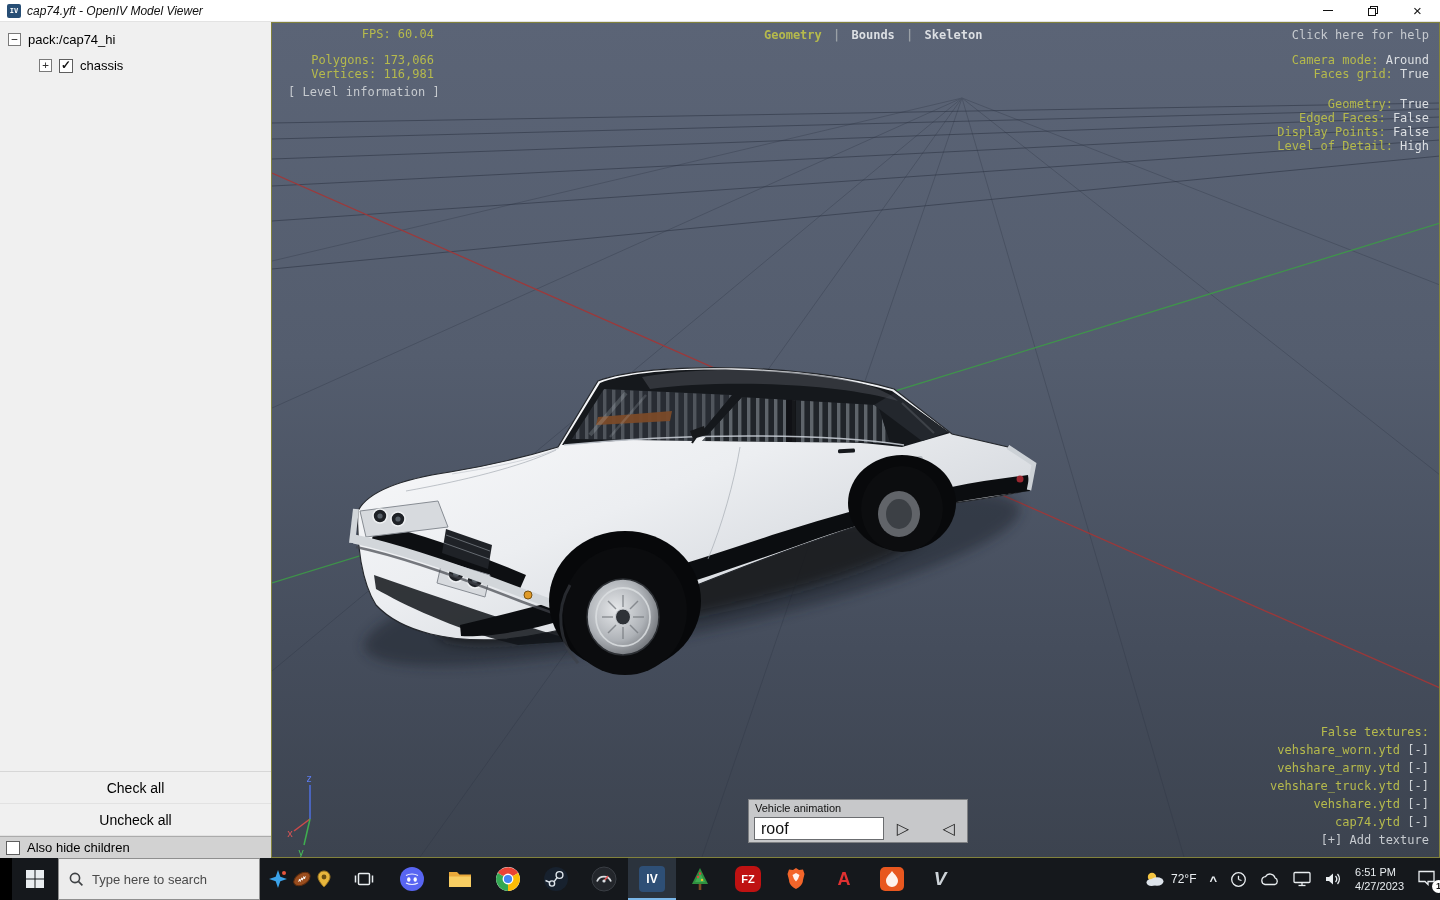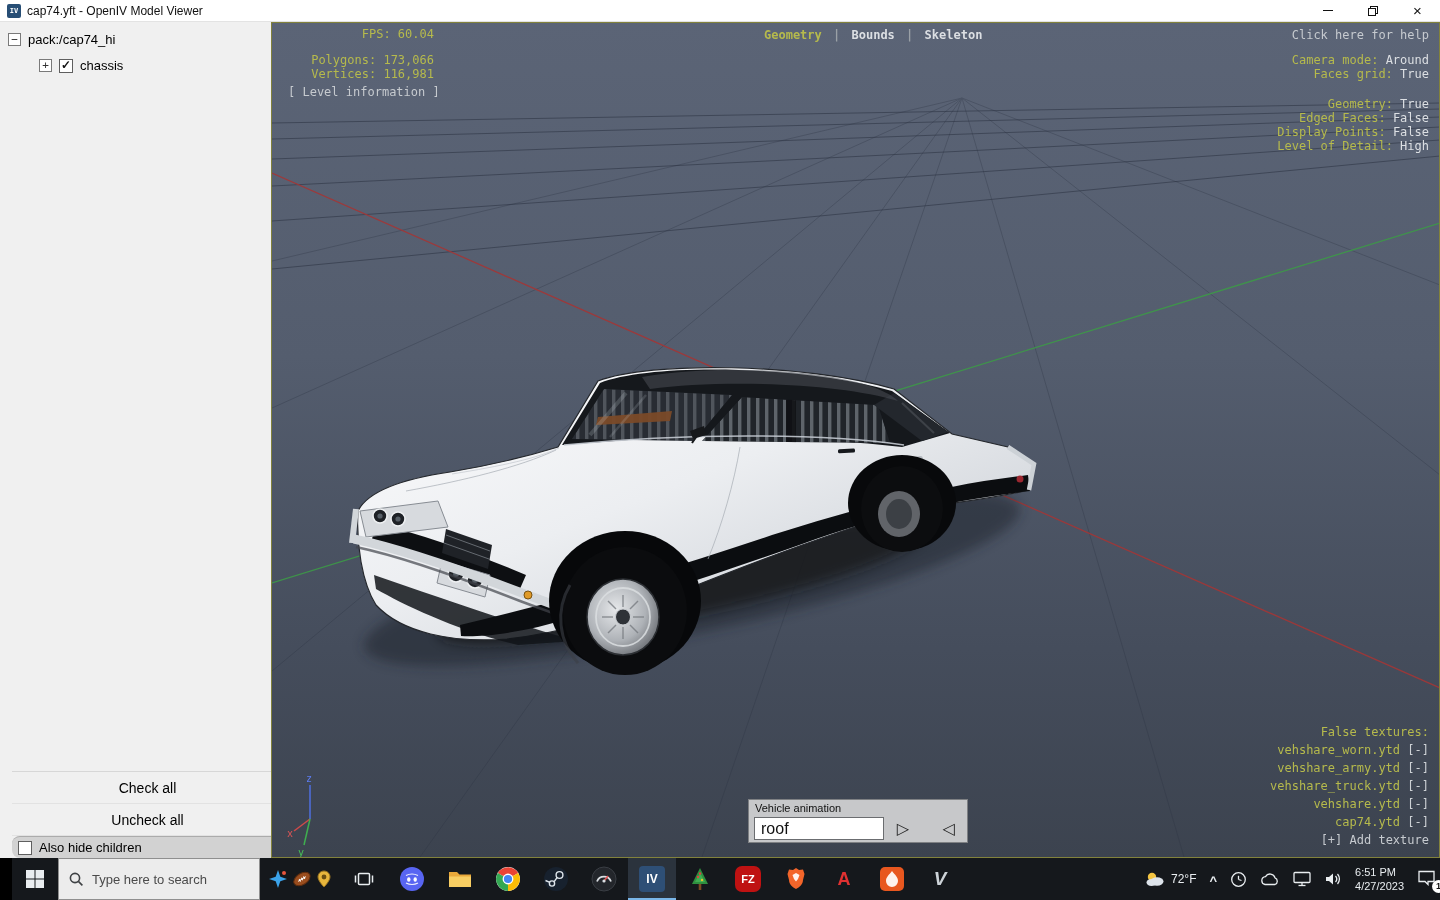--- a/index.html
+++ b/index.html
@@ -5,41 +5,41 @@
   * { box-sizing: border-box; margin: 0; padding: 0; }
   html,body { width:1440px; height:900px; overflow:hidden; background:#000;
     font-family:"Liberation Sans", sans-serif; }
   .screen { position:relative; width:1440px; height:900px; }
 
   
   .titlebar { position:absolute; top:0; left:0; width:100%; height:22px; background:#ffffff;
     display:flex; align-items:center; border-bottom:1px solid #e3e3e3; }
   .tb-appicon { width:14px; height:14px; margin:0 6px 0 7px; background:#274e75; border-radius:2px;
     color:#fff; font:bold 7px "DejaVu Sans Mono",monospace; display:flex; align-items:center; justify-content:center; }
-  .tb-title { font-size:12px; color:#111; }
+  .tb-title { font-size:12px; color:#111;font-style:italic; }
   .tb-spacer { flex:1; }
   .winbtn { width:45px; height:22px; display:flex; align-items:center; justify-content:center; color:#111; }
   .min-line { display:block; width:10px; height:1px; background:#111; }
   .close-glyph { font-size:15px; line-height:15px; }
 
   
   .sidebar { position:absolute; top:22px; left:0; width:271px; height:836px; background:#f0f0f0; }
   .tree-row { display:flex; align-items:center; gap:7px; font-size:13px; color:#000; }
   .tree-root { padding:10px 0 0 8px; }
   .tree-child { padding:11px 0 0 39px; }
   .toggle-box { width:13px; height:13px; border:1px solid #7a7a7a; background:#fff; color:#333;
     font:11px/11px "DejaVu Sans Mono",monospace; text-align:center; flex:0 0 13px; }
   .cbox { width:14px; height:14px; border:1px solid #5f5f5f; background:#fff; display:flex;
     align-items:center; justify-content:center; flex:0 0 14px; }
   .cbox .check { font-weight:bold; font-size:12px; line-height:12px; color:#111; position:relative; top:-1px; }
-  .sidebar-bottom { position:absolute; bottom:0; left:0; width:100%; border-top:1px solid #d7d7d7;margin-left:12px; }
+  .sidebar-bottom { position:absolute; bottom:0; left:0; width:100%; border-top:1px solid #d7d7d7; }
   .flat-btn { height:32px; line-height:32px; text-align:center; font-size:14px; color:#000;
     border-bottom:1px solid #e2e2e2; cursor:default; }
   .hide-bar { height:22px; background:#d2d2d2; border-top:1px solid #ababab; display:flex;
-    align-items:center; gap:7px; padding-left:6px; font-size:13px; color:#000;border-radius:8px; }
+    align-items:center; gap:7px; padding-left:6px; font-size:13px; color:#000; }
 
   
   .viewport { position:absolute; top:22px; left:271px; width:1169px; height:836px;
     border:1px solid #82823c;
     background:linear-gradient(180deg,#5b6476 0%, #545d6e 40%, #454d5c 75%, #3c434f 100%);
     overflow:hidden; }
   .vp-layer { position:absolute; left:0; top:0; }
   .mono { font-family:"DejaVu Sans Mono","Liberation Mono",monospace; font-size:12px; line-height:14px; }
   .olive { color:#b6ba4c; }
   .vtext { color:#dcdfe3; }

